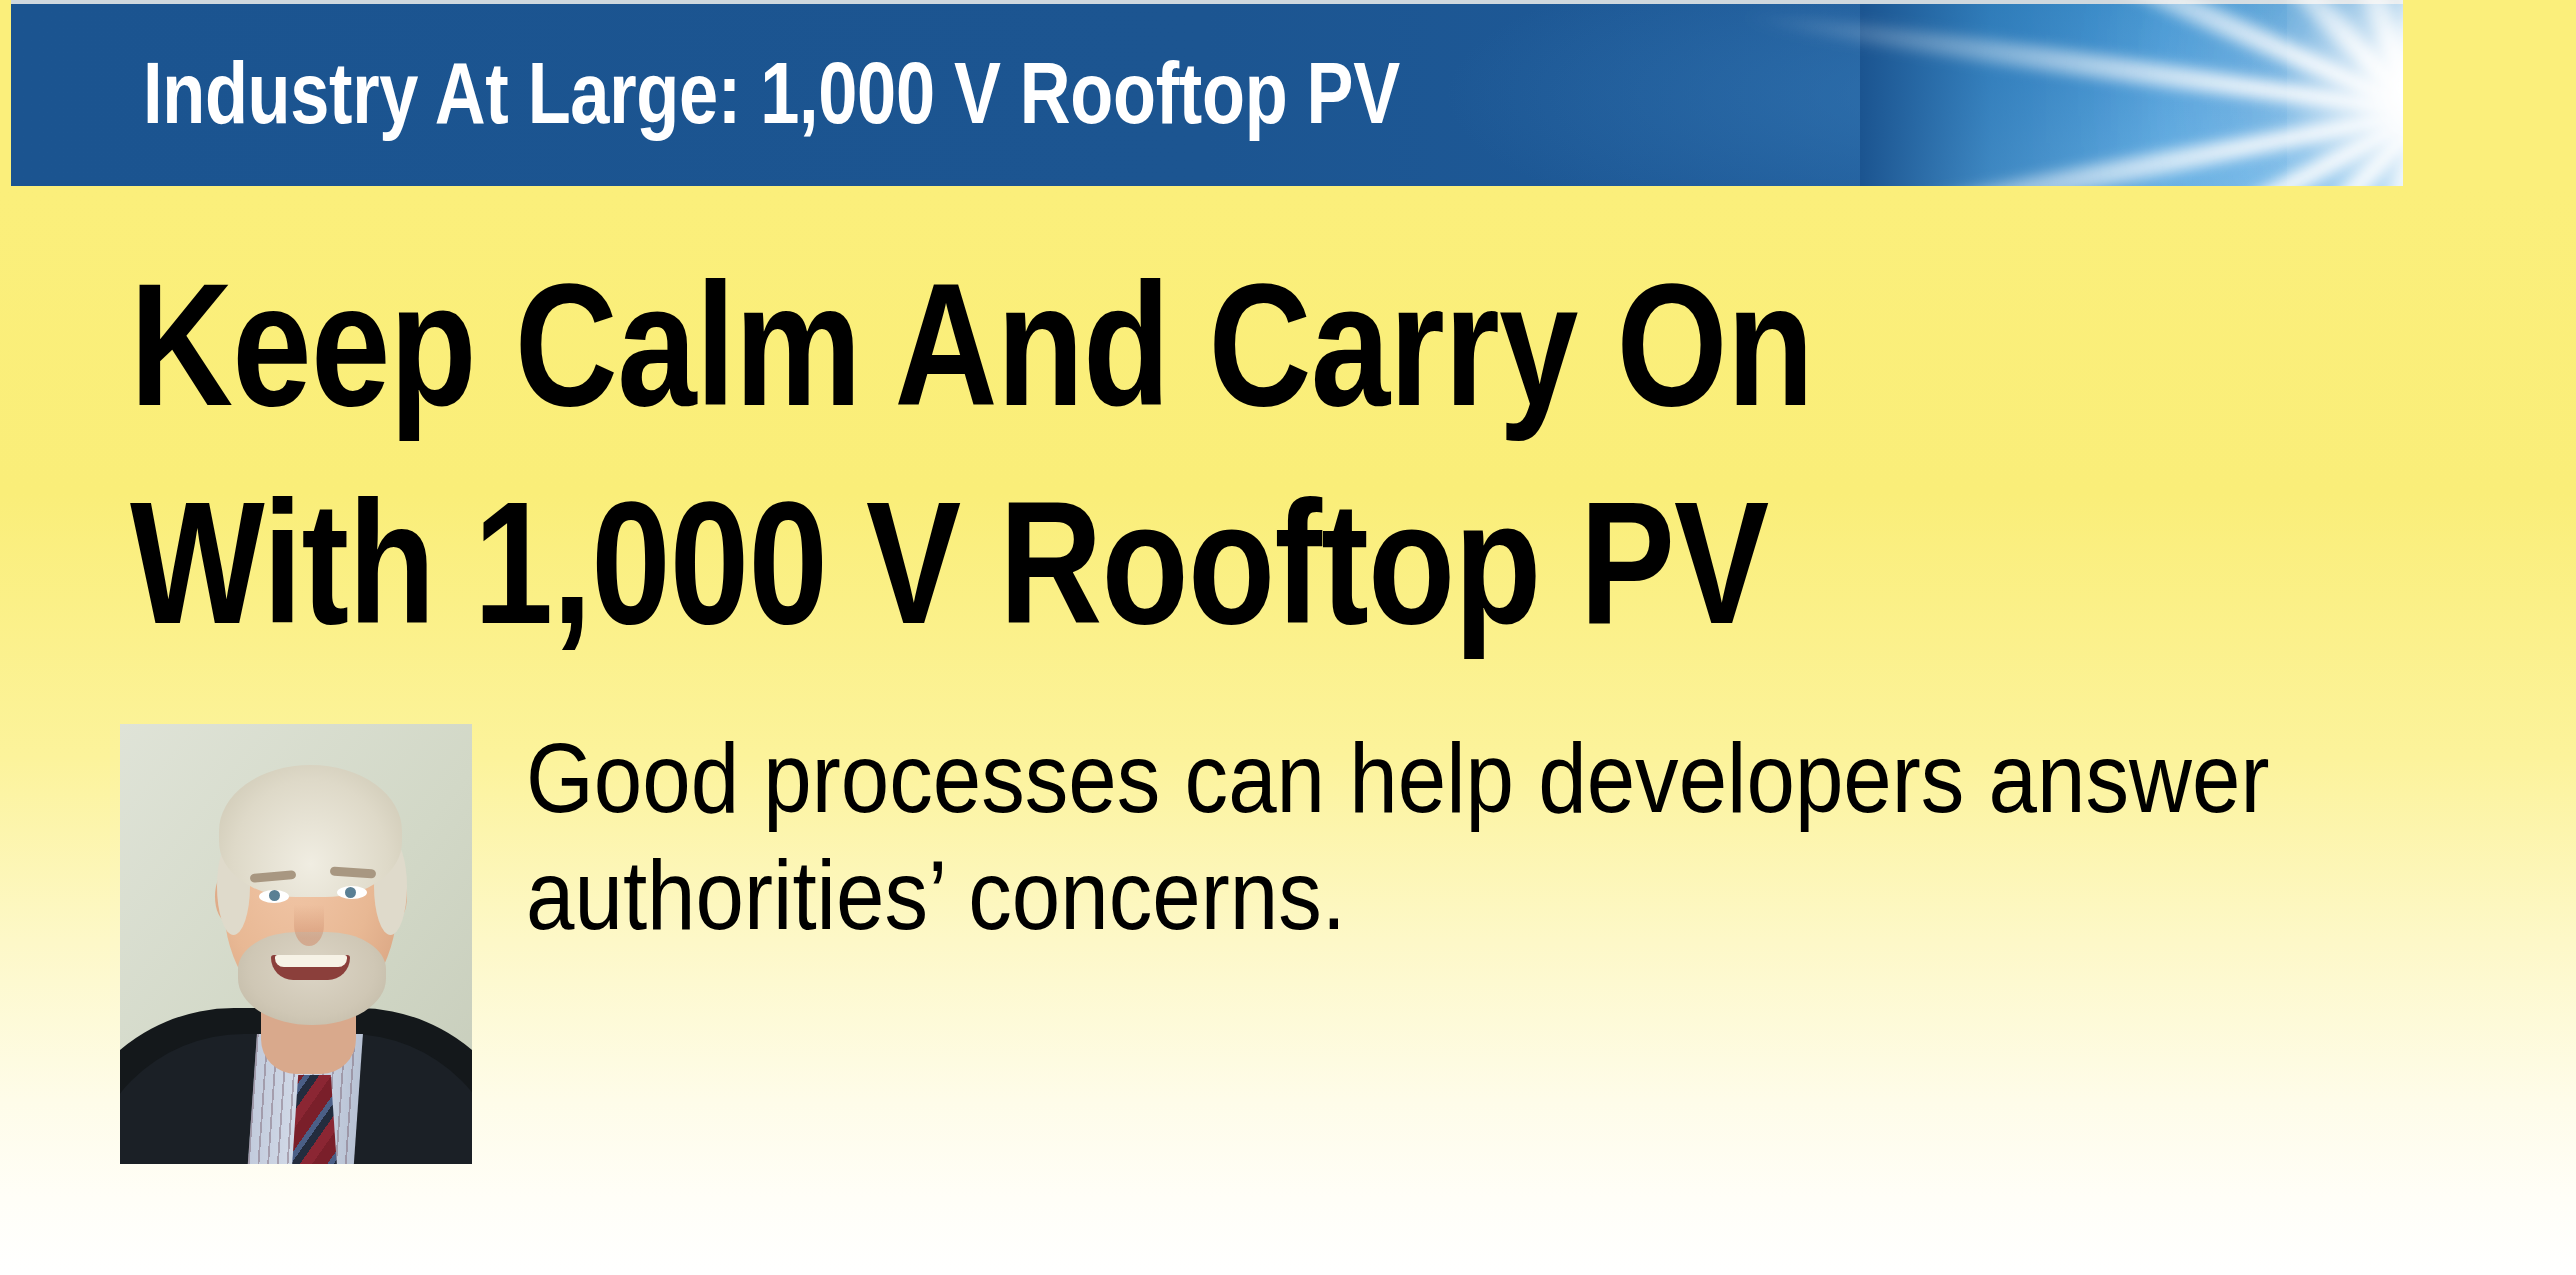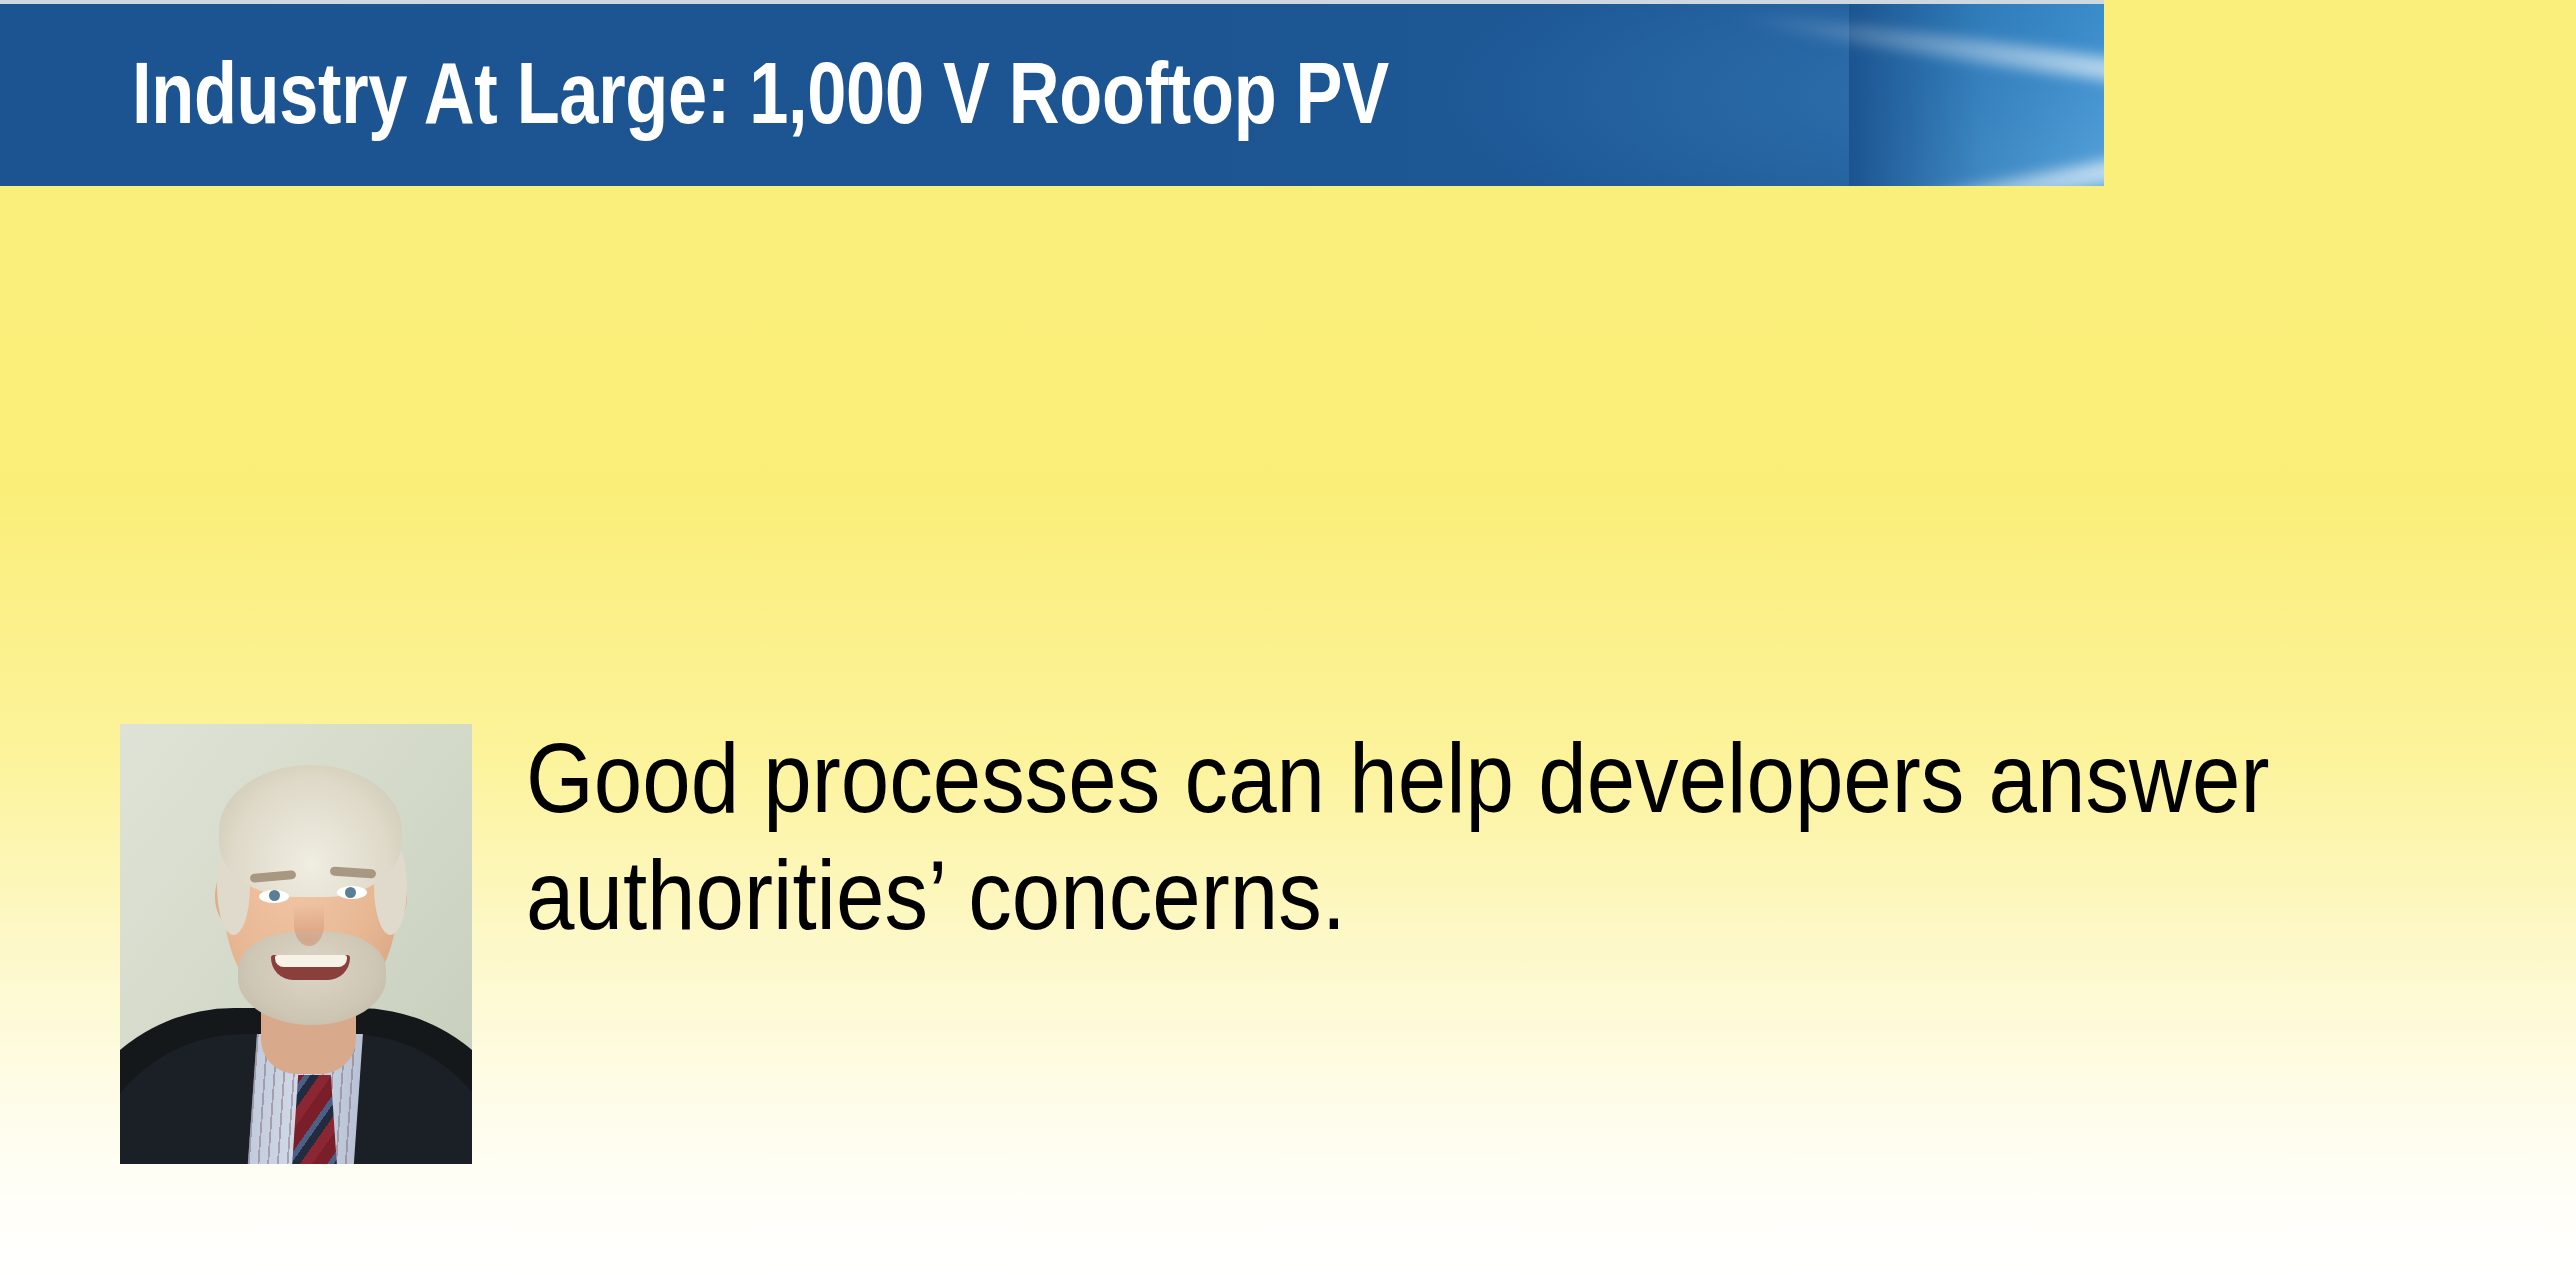--- a/index.html
+++ b/index.html
@@ -23,22 +23,22 @@
         #fdf8c8 942px,
         #fefce9 1101px,
         #fffef7 1198px,
         #ffffff 1275px);
     overflow:hidden;
   }
 
   
   .banner {
     position:absolute;
-    left:0; top:0;
-    width:2104px; height:186px;
+    left:11px; top:0;
+    width:2392px; height:186px;
     overflow:hidden;
     background:#1b5490;
   }
   .banner-topline {
     position:absolute; left:0; top:0;
     width:100%; height:4.4px;
     background:#cfd8de;
   }
   .banner-blue {
     position:absolute; left:0; top:3.5px;
@@ -320,20 +320,24 @@
       <div class="ray" style="width:211px; transform:rotate(272deg) translateY(-50%);"></div>
       <div class="ray" style="width:264px; transform:rotate(294deg) translateY(-50%);"></div>
       <div class="ray" style="width:370px; transform:rotate(318deg) translateY(-50%);"></div>
       <div class="ray" style="width:423px; transform:rotate(340deg) translateY(-50%);"></div>
       <div class="sunglow"></div>
     </div>
 
     <div class="banner-title">Industry At Large: 1,000 V Rooftop PV</div>
   </div>
 
+  <div class="headline">
+    <span class="hl">Keep Calm And Carry On</span>
+    <span class="hl">With 1,000 V Rooftop PV</span>
+  </div>
 
   <div class="portrait">
     <div class="ph-bg"></div>
     <div class="ph-shoulders"></div>
     <div class="ph-shoulders2"></div>
     <div class="ph-shirt">
       <div class="ph-shirt-stripes"></div>
     </div>
     <div class="ph-tie"></div>
     <div class="ph-neck"></div>

